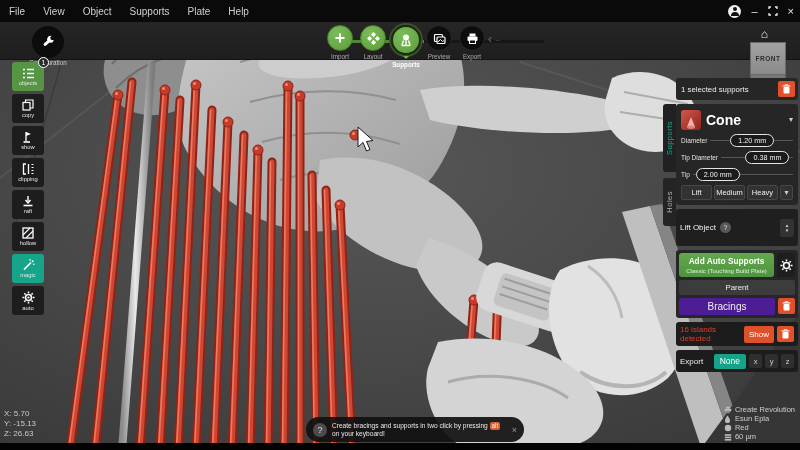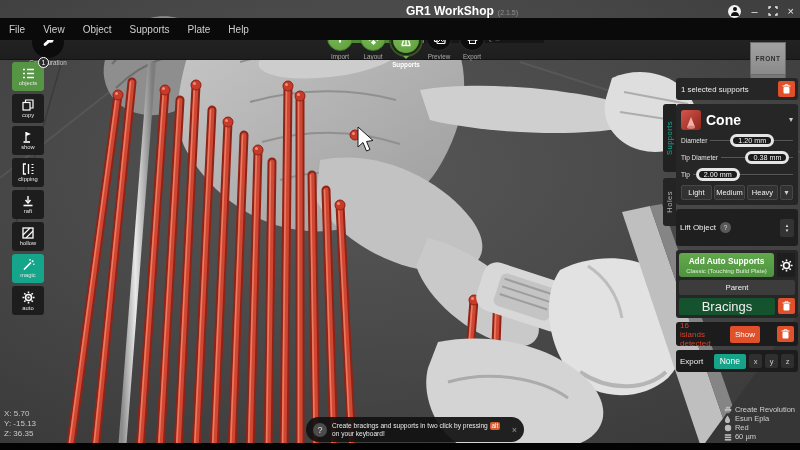--- a/index.html
+++ b/index.html
@@ -3,21 +3,21 @@
 <meta charset="utf-8">
 <style>
   html,body{margin:0;padding:0;background:#000;}
   *{box-sizing:border-box;font-family:"Liberation Sans",sans-serif;-webkit-font-smoothing:antialiased;}
   #app{position:relative;width:800px;height:450px;overflow:hidden;background:#3f3f3f;}
 
   
   #viewport{position:absolute;inset:0;z-index:0;}
 
   
-  #menubar{position:absolute;top:18px;left:0;width:800px;height:22px;background:#0a0a0a;z-index:6;display:flex;align-items:center;}
+  #menubar{position:absolute;top:0;left:0;width:800px;height:22px;background:#0a0a0a;z-index:6;display:flex;align-items:center;}
   #menubar .menu-item{color:#cfcfcf;font-size:10px;padding:0 9px;cursor:default;}
   #title-wrap{position:absolute;left:406px;top:0;height:22px;display:flex;align-items:baseline;gap:4px;padding-top:4px;}
   #title-wrap .t1{color:#fff;font-size:12px;font-weight:bold;}
   #title-wrap .t2{color:#8f8f8f;font-size:7px;}
   #winctl{position:absolute;right:6px;top:0;height:22px;display:flex;align-items:center;gap:10px;z-index:7;}
   #winctl .wbtn{color:#eee;font-size:11px;line-height:1;}
   .user-circle{width:13px;height:13px;border-radius:50%;background:#f2f2f2;position:relative;}
   .user-circle:before{content:"";position:absolute;left:4.5px;top:2.5px;width:4px;height:4px;border-radius:50%;background:#111;}
   .user-circle:after{content:"";position:absolute;left:2.5px;top:7.5px;width:8px;height:4px;border-radius:4px 4px 0 0;background:#111;}
 
@@ -61,42 +61,42 @@
   #tab-holes span{color:#b5b5b5;}
 
   #cone-row{display:flex;align-items:center;gap:5px;height:25px;padding:0 2px;}
   #cone-icon{width:20px;height:20px;border-radius:3px;background:linear-gradient(135deg,#d4574a,#8e241c);display:flex;align-items:flex-end;justify-content:center;}
   #cone-row .ctxt{flex:1;color:#fff;font-size:14px;font-weight:bold;}
   .caret{color:#cfcfcf;font-size:8px;}
 
   .slider-row{display:flex;align-items:center;height:17px;gap:3px;padding:0 2px;}
   .slider-row .slabel{color:#e2e2e2;font-size:6.5px;white-space:nowrap;}
   .track{flex:1;height:0;border-top:1px solid #585858;border-bottom:1px solid #222;position:relative;}
-  .pill{position:absolute;top:-7px;height:13px;min-width:44px;padding:0 4px;background:#1b1b1b;border:3px solid #e5e5e5;border-radius:7px;color:#f2f2f2;font-size:7.2px;display:flex;align-items:center;justify-content:center;}
+  .pill{position:absolute;top:-7px;height:13px;min-width:44px;padding:0 4px;background:#1b1b1b;border:1px solid #e5e5e5;border-radius:7px;color:#f2f2f2;font-size:7.2px;display:flex;align-items:center;justify-content:center;}
 
   #density-row{display:flex;gap:2px;padding:2px;}
   .dens-btn{flex:1;height:15px;background:#323232;border:1px solid #474747;border-radius:2px;color:#efefef;font-size:7.5px;display:flex;align-items:center;justify-content:center;}
   .dens-caret{width:13px;flex:none;}
 
   #lift-row{background:#1f1f1f;border-radius:3px;height:37px;display:flex;align-items:center;gap:4px;padding:16px 4px;}
   #lift-row .ltxt{color:#efefef;font-size:8px;}
   .help-circle{width:11px;height:11px;border-radius:50%;background:#585858;color:#ddd;font-size:7px;display:flex;align-items:center;justify-content:center;}
   #lift-spin{margin-left:auto;width:14px;height:18px;background:#333;border-radius:2px;display:flex;flex-direction:column;align-items:center;justify-content:center;color:#ddd;}
   #lift-spin div{font-size:4.5px;line-height:5px;}
 
   #addauto-row{display:flex;gap:3px;align-items:stretch;}
   #addauto-btn{flex:1;background:linear-gradient(#61a94b,#4f9340);border-radius:3px;padding:3px 4px;text-align:center;}
   #addauto-btn .a1{color:#fff;font-size:8.3px;font-weight:bold;}
   #addauto-btn .a2{color:#dff0d6;font-size:6.1px;margin-top:1px;}
   #gear-btn{width:18px;background:#1e1e1e;border-radius:2px;display:flex;align-items:center;justify-content:center;flex:none;}
   #parent-btn{margin-top:3px;height:15px;background:#3c3c3c;border-radius:2px;color:#efefef;font-size:7.8px;display:flex;align-items:center;justify-content:center;}
   #bracings-row{margin-top:3px;display:flex;gap:3px;}
-  #bracings-btn{flex:1;height:17px;background:#14532d;border-radius:2px;color:#efefef;font-size:13px;display:flex;align-items:center;justify-content:center;}
-
-  #islands-row{background:#1c1c1c;border-radius:3px;height:24px;display:flex;align-items:center;gap:17px;padding:0 4px;}
+  #bracings-btn{flex:1;height:17px;background:#4c1d95;border-radius:2px;color:#efefef;font-size:10px;display:flex;align-items:center;justify-content:center;}
+
+  #islands-row{background:#1c1c1c;border-radius:3px;height:24px;display:flex;align-items:center;gap:3px;padding:0 4px;}
   #islands-row .itxt{flex:1;color:#e23f28;font-size:8px;}
   #show-btn{height:17px;padding:0 5px;background:#e0512b;border-radius:2px;color:#fff;font-size:8px;display:flex;align-items:center;justify-content:center;}
 
   #mirror-row{background:#1c1c1c;border-radius:3px;height:22px;display:flex;align-items:center;gap:3px;padding:0 4px;}
   #mirror-row .mtxt{flex:1;color:#efefef;font-size:8px;}
   #mirror-none{height:15px;padding:0 6px;background:#16a389;border-radius:2px;color:#fff;font-size:8.5px;display:flex;align-items:center;justify-content:center;}
   .axis-btn{width:13px;height:14px;background:#2f2f2f;border-radius:2px;color:#ccc;font-size:7.5px;display:flex;align-items:center;justify-content:center;}
 
   
   #home-icon{position:absolute;right:32px;top:27px;color:#e8e8e8;font-size:12px;z-index:2;}
@@ -464,21 +464,21 @@
             <div class="pill" style="left:34%;">0.38 mm</div>
           </div>
       </div>
       <div class="slider-row">
         <span class="slabel">Tip</span>
         <div class="track">
             <div class="pill" style="left:3%;">2.00 mm</div>
           </div>
       </div>
       <div id="density-row">
-        <div class="dens-btn">Light</div>
+        <div class="dens-btn">Lift</div>
         <div class="dens-btn">Medium</div>
         <div class="dens-btn">Heavy</div>
         <div class="dens-btn dens-caret">
             <span class="caret">▾</span>
           </div>
       </div>
     </div>
 
     <div id="lift-row">
       <span class="ltxt">Lift Object</span>
@@ -532,21 +532,21 @@
       <div id="mirror-none">None</div>
       <div class="axis-btn">x</div>
       <div class="axis-btn">y</div>
       <div class="axis-btn">z</div>
     </div>
   </div>
 
   <div id="coords">
     <div>X: 5.70</div>
     <div>Y: -15.13</div>
-    <div>Z: 36.35</div>
+    <div>Z: 26.63</div>
   </div>
 
   <div id="tooltip">
     <div class="qc">?</div>
     <div class="ttext">
       <span>Create bracings and supports in two click by pressing</span>
       <span class="alt-badge">alt</span>
       <span>on your keyboard!</span>
     </div>
     <div class="tclose">×</div>

